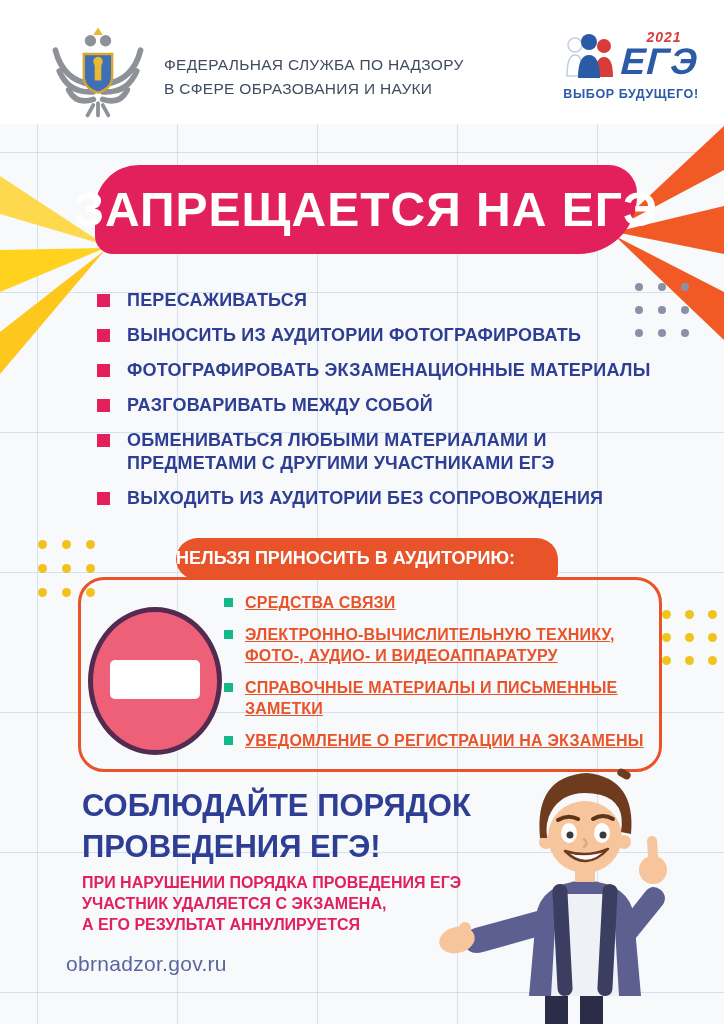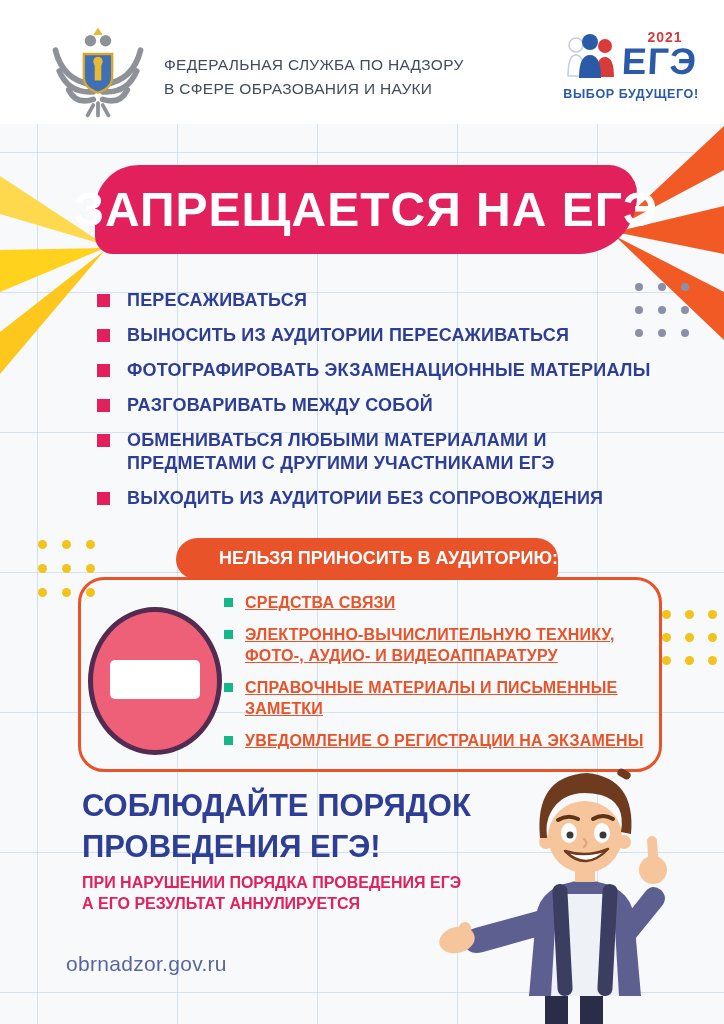--- a/index.html
+++ b/index.html
@@ -9,38 +9,38 @@
     background-image:
       linear-gradient(to right, rgba(185,210,233,.6) 1px, transparent 1px),
       linear-gradient(to bottom, rgba(185,210,233,.6) 1px, transparent 1px);
     background-size:140px 140px;
     background-position:37px 12px;}
   
   .header{position:absolute;top:0;left:0;width:724px;height:124px;background:#ffffff;}
   .agency{position:absolute;left:164px;top:53px;font-size:15.5px;line-height:24px;
     color:#414c5e;letter-spacing:.3px;font-weight:400;}
   .ege-logo{position:absolute;left:552px;top:30px;width:158px;text-align:center;}
-  .ege-top{display:flex;align-items:center;justify-content:center;}
+  .ege-top{display:flex;align-items:center;justify-content:center;font-style:italic;}
   .ege-col{margin-left:4px;text-align:left;}
   .ege-year{color:#d93b3b;font-weight:700;font-size:14px;letter-spacing:1px;line-height:14px;margin-left:26px;}
   .ege-title{color:#2b5aa7;font-weight:800;font-size:37px;line-height:36px;letter-spacing:1px;transform:skewX(-3deg);}
   .ege-slogan{color:#2b5aa7;font-weight:700;font-size:12.5px;letter-spacing:.6px;margin-top:7px;}
   
   .banner{position:absolute;left:95px;top:165px;width:542px;height:89px;background:#e2205c;
     border-radius:44px 28px 58px 18px;display:flex;align-items:center;justify-content:center;z-index:3;}
   .banner-text{color:#ffffff;font-weight:800;font-size:48px;letter-spacing:1px;white-space:nowrap;}
   
   .plist{position:absolute;left:97px;top:289px;width:540px;}
   .pitem{display:flex;margin-bottom:12px;}
   .pbullet{flex:0 0 13px;width:13px;height:13px;background:#e2205c;margin-top:5px;margin-right:17px;}
   .ptext{color:#2d3e94;font-weight:700;font-size:18px;line-height:23px;letter-spacing:.2px;}
   .ptext span{display:block;white-space:nowrap;}
   
   .nb-banner{position:absolute;left:176px;top:538px;width:382px;height:41px;background:#e8532a;
-    border-radius:22px 22px 6px 20px;display:flex;align-items:center;justify-content:flex-end;z-index:4;}
+    border-radius:22px 22px 6px 20px;display:flex;align-items:center;justify-content:flex-start;z-index:4;}
   .nb-banner-text{color:#fff;font-weight:800;font-size:18px;white-space:nowrap;}
   .nb-box{position:absolute;left:78px;top:577px;width:578px;height:189px;border:3px solid #e8532a;
     border-radius:26px;z-index:2;}
   .no-entry{position:absolute;left:88px;top:607px;width:124px;height:138px;background:#ee5f78;
     border:5px solid #532a50;border-radius:50%;z-index:3;}
   .no-entry-bar{position:absolute;left:17px;top:48px;width:90px;height:39px;background:#ffffff;border-radius:5px;}
   .nblist{position:absolute;left:224px;top:592px;width:420px;z-index:3;}
   .nbitem{display:flex;margin-bottom:11px;}
   .nbbullet{flex:0 0 9px;width:9px;height:9px;background:#14b789;margin-top:6px;margin-right:12px;}
   .nbtext{color:#e8532a;font-weight:700;font-size:16px;line-height:21px;letter-spacing:.2px;}
@@ -138,21 +138,21 @@
   <div class="plist">
     <div class="pitem">
       <div class="pbullet"></div>
       <div class="ptext">
           <span>ПЕРЕСАЖИВАТЬСЯ</span>
         </div>
     </div>
     <div class="pitem">
       <div class="pbullet"></div>
       <div class="ptext">
-        <span>ВЫНОСИТЬ ИЗ АУДИТОРИИ ПЕРЕСАЖИВАТЬСЯ</span>
+        <span>ВЫНОСИТЬ ИЗ АУДИТОРИИ ФОТОГРАФИРОВАТЬ</span>
       </div>
     </div>
     <div class="pitem">
       <div class="pbullet"></div>
       <div class="ptext">
           <span>ФОТОГРАФИРОВАТЬ ЭКЗАМЕНАЦИОННЫЕ МАТЕРИАЛЫ</span>
         </div>
     </div>
     <div class="pitem">
       <div class="pbullet"></div>
@@ -234,20 +234,21 @@
       <span></span>
       <span></span>
     </div>
 
   <div class="f-head">
     <span>СОБЛЮДАЙТЕ ПОРЯДОК</span>
     <span>ПРОВЕДЕНИЯ ЕГЭ!</span>
   </div>
   <div class="f-warn">
     <span>ПРИ НАРУШЕНИИ ПОРЯДКА ПРОВЕДЕНИЯ ЕГЭ</span>
+    <span>УЧАСТНИК УДАЛЯЕТСЯ С ЭКЗАМЕНА,</span>
     <span>А ЕГО РЕЗУЛЬТАТ АННУЛИРУЕТСЯ</span>
   </div>
   <div class="f-site">obrnadzor.gov.ru</div>
 
   <svg class="student" width="320" height="282" viewBox="0 0 320 282">
 
     <path d="M136 168 L70 186 Q56 190 60 203 Q64 214 78 210 L142 192 Z" fill="#5c5f90"></path>
 
     <ellipse cx="52" cy="198" rx="18" ry="13" fill="#f6c59c" transform="rotate(-14 52 198)"></ellipse>
     <circle cx="60" cy="186" r="6" fill="#f6c59c"></circle>

